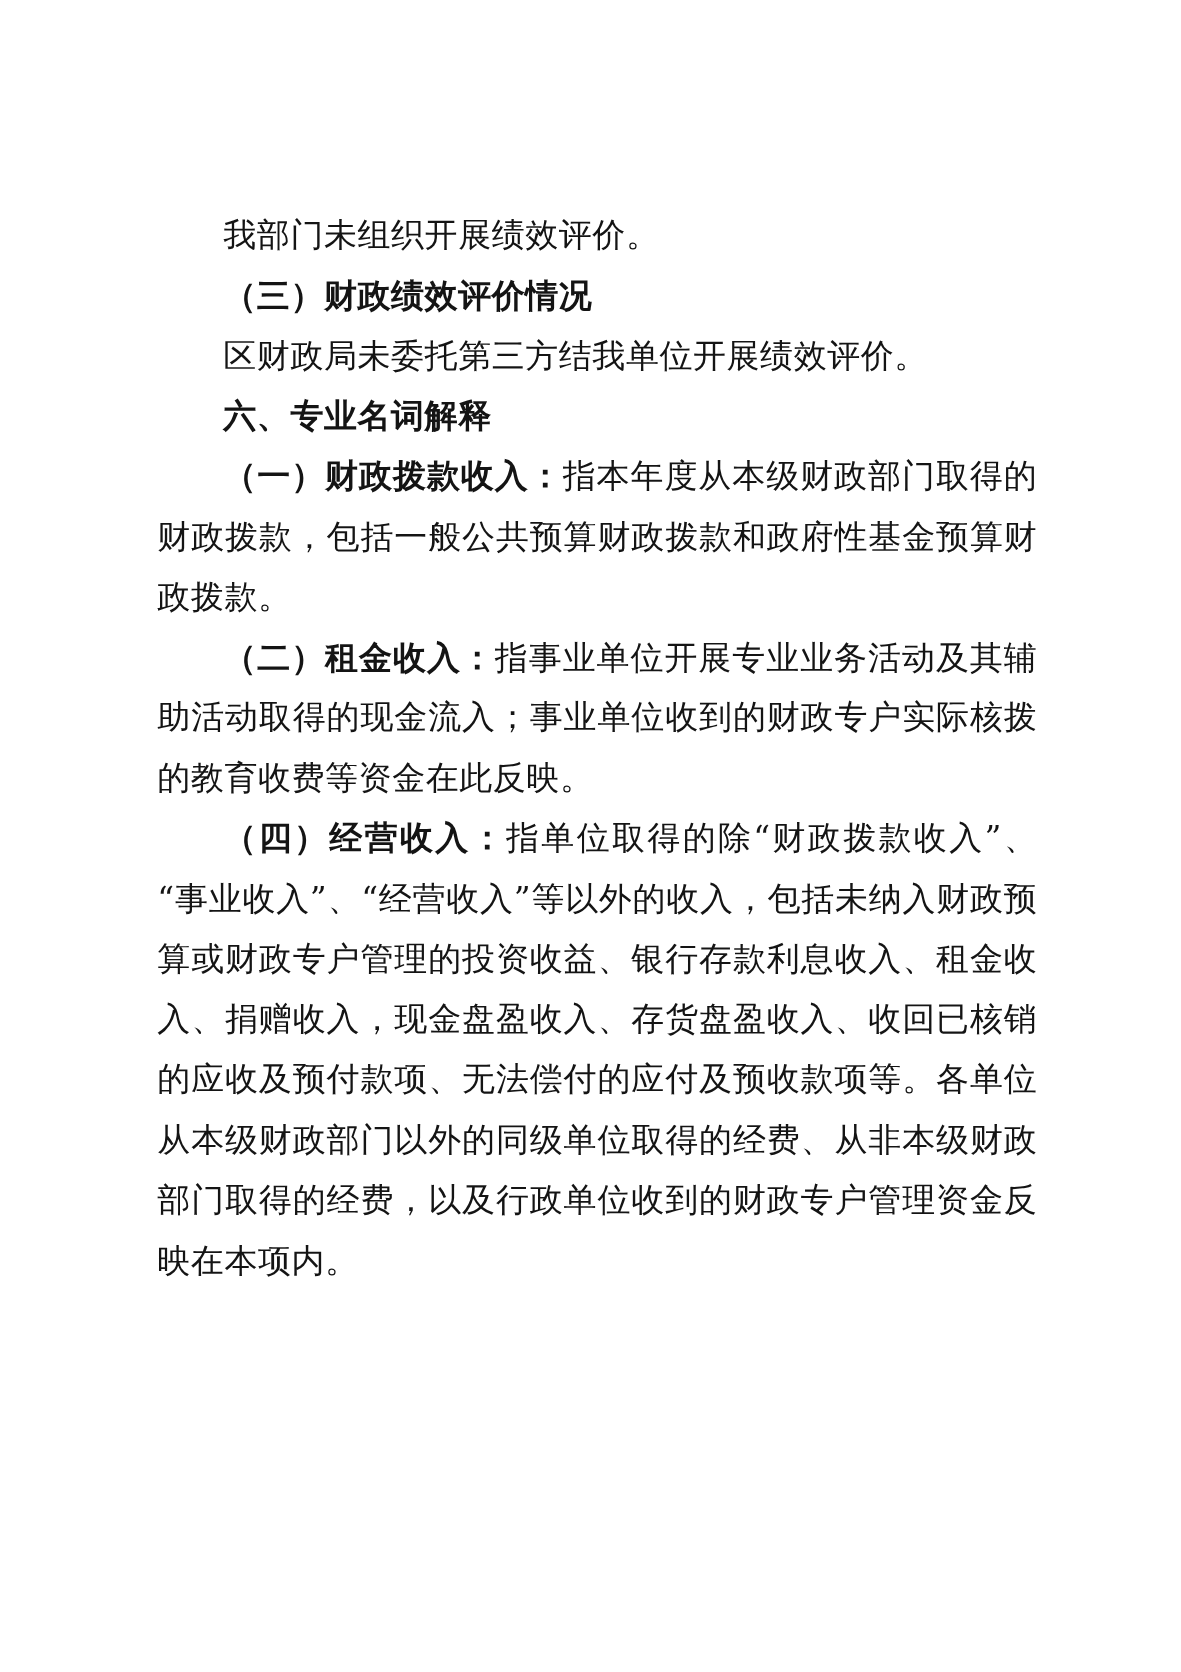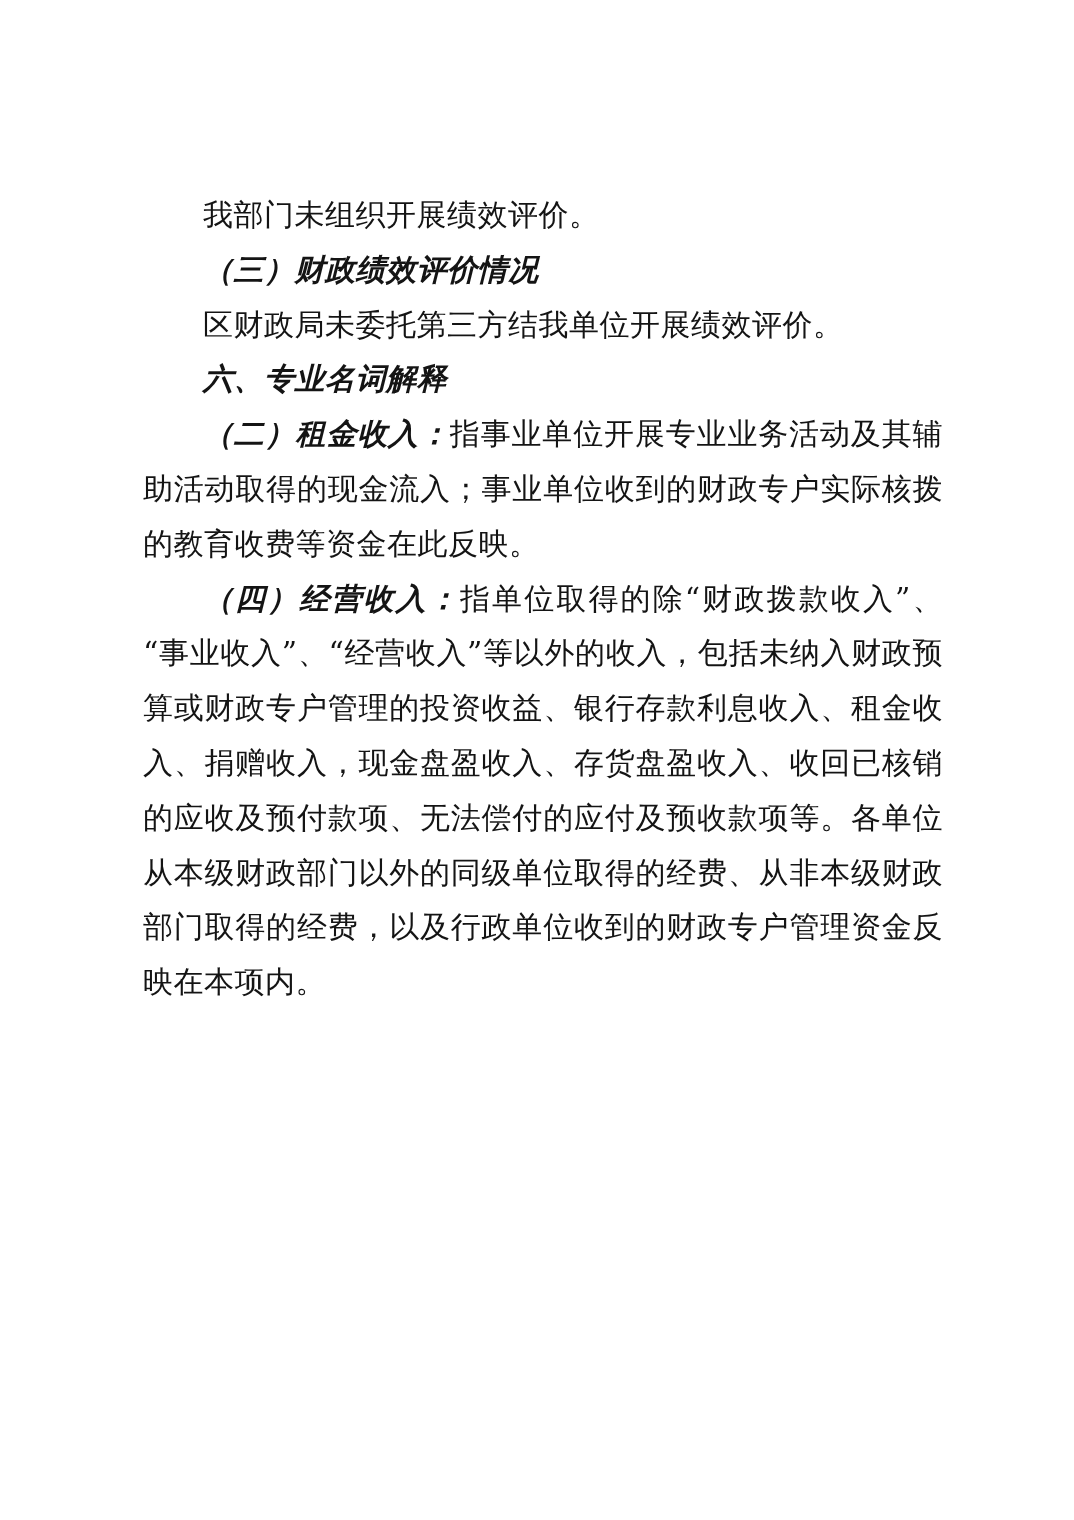--- a/index.html
+++ b/index.html
@@ -26,21 +26,20 @@
     font-size: 30px;
     line-height: 54.8px;
     text-align: justify;
     text-indent: 2em;
     letter-spacing: 0.5px;
     word-break: break-all;
   }
 
   .para .bold {
     font-weight: bold;
-    font-style: italic;
   }
 
   .footer {
     position: absolute;
     left: 151px;
     top: 1471px;
     font-size: 19px;
     letter-spacing: 3px;
     color: #222222;
     font-family: "DejaVu Serif", "Liberation Serif", serif;
@@ -54,20 +53,21 @@
   <main class="content">
 
     <p class="para"><span>我部门未组织开展绩效评价。</span></p>
 
     <p class="para"><span class="bold">（三）财政绩效评价情况</span></p>
 
     <p class="para"><span>区财政局未委托第三方结我单位开展绩效评价。</span></p>
 
     <p class="para"><span class="bold">六、专业名词解释</span></p>
 
+    <p class="para"><span class="bold">（一）财政拨款收入：</span><span>指本年度从本级财政部门取得的财政拨款，包括一般公共预算财政拨款和政府性基金预算财政拨款。</span></p>
 
     <p class="para"><span class="bold">（二）租金收入：</span><span>指事业单位开展专业业务活动及其辅助活动取得的现金流入；事业单位收到的财政专户实际核拨的教育收费等资金在此反映。</span></p>
 
 
     <p class="para"><span class="bold">（四）经营收入：</span><span>指单位取得的除“财政拨款收入”、“事业收入”、“经营收入”等以外的收入，包括未纳入财政预算或财政专户管理的投资收益、银行存款利息收入、租金收入、捐赠收入，现金盘盈收入、存货盘盈收入、收回已核销的应收及预付款项、无法偿付的应付及预收款项等。各单位从本级财政部门以外的同级单位取得的经费、从非本级财政部门取得的经费，以及行政单位收到的财政专户管理资金反映在本项内。</span></p>
 
 
   </main>
 
   <div class="footer">- 18 -</div>

